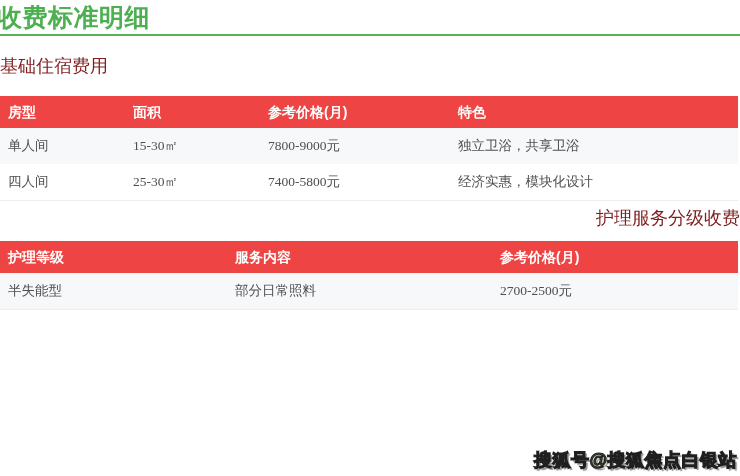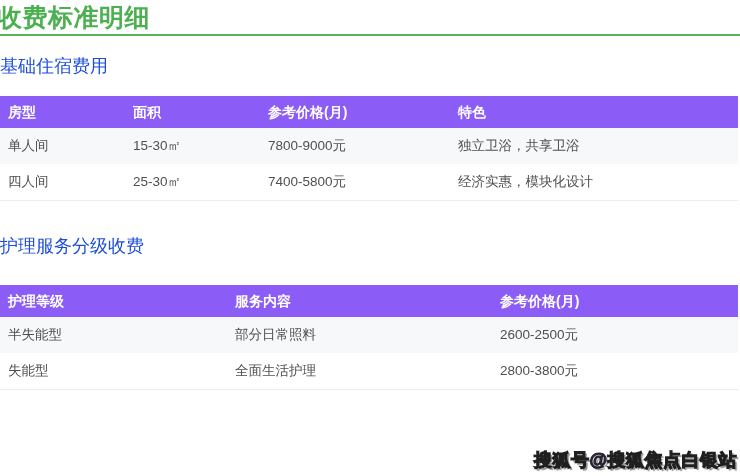--- a/index.html
+++ b/index.html
@@ -26,60 +26,61 @@
     background: #57b45d;
     margin-top: 4px;
     width: 740px;
   }
   .section-subtitle {
     margin: 20px 0 0 0;
     padding: 0;
     font-size: 18px;
     line-height: 21px;
     font-weight: 500;
-    color: #1d4ed8;
+    color: #7f1d1d;
     white-space: nowrap;
   }
-  .section-subtitle.second { margin-top: 35px; }
+  .section-subtitle.second { margin-top: 7px; text-align: right; }
   table.fee-table {
     width: 738px;
     border-collapse: collapse;
     table-layout: fixed;
     margin-top: 19px;
     border-bottom: 1px solid #ebedef;
   }
-  table.fee-table.second { margin-top: 28px; }
+  table.fee-table.second { margin-top: 12px; }
   .fee-table th {
-    background: #8b5cf6;
+    background: #ef4444;
     color: #ffffff;
     font-size: 14px;
     font-weight: 700;
     text-align: left;
     padding: 8px;
     line-height: 16px;
     white-space: nowrap;
   }
   .fee-table td {
     font-size: 13.5px;
     color: #4F4F4F;
     text-align: left;
     padding: 10px 8px;
     line-height: 16px;
     background: #ffffff;
     white-space: nowrap;
     overflow: hidden;
+    font-family: Liberation Serif, serif;
   }
   .fee-table tbody tr:nth-child(odd) td { background: #f7f8fa; }
   .watermark {
     position: absolute;
     right: 3px;
     bottom: 4px;
     font-size: 18px;
     font-weight: 700;
-    color: #4c1d95;
+    color: #4d7c0f;
     -webkit-text-stroke: 1.1px #1f1f1f;
     text-shadow: 2px 2px 1px rgba(45,45,45,0.55);
     white-space: nowrap;
     letter-spacing: 0.5px;
   }
 </style>
 </head>
 <body>
 
 <h1 class="page-title">收费标准明细</h1>
@@ -131,24 +132,19 @@
       <tr>
         <th>护理等级</th>
         <th>服务内容</th>
         <th>参考价格(月)</th>
       </tr>
     </thead>
     <tbody>
       <tr>
         <td>半失能型</td>
         <td>部分日常照料</td>
-        <td>2600-2500元</td>
-      </tr>
-      <tr>
-        <td>失能型</td>
-        <td>全面生活护理</td>
-        <td>2800-3800元</td>
+        <td>2700-2500元</td>
       </tr>
     </tbody>
   </table>
 </section>
 
 <div class="watermark">搜狐号@搜狐焦点白银站</div>
 
 </body></html>

